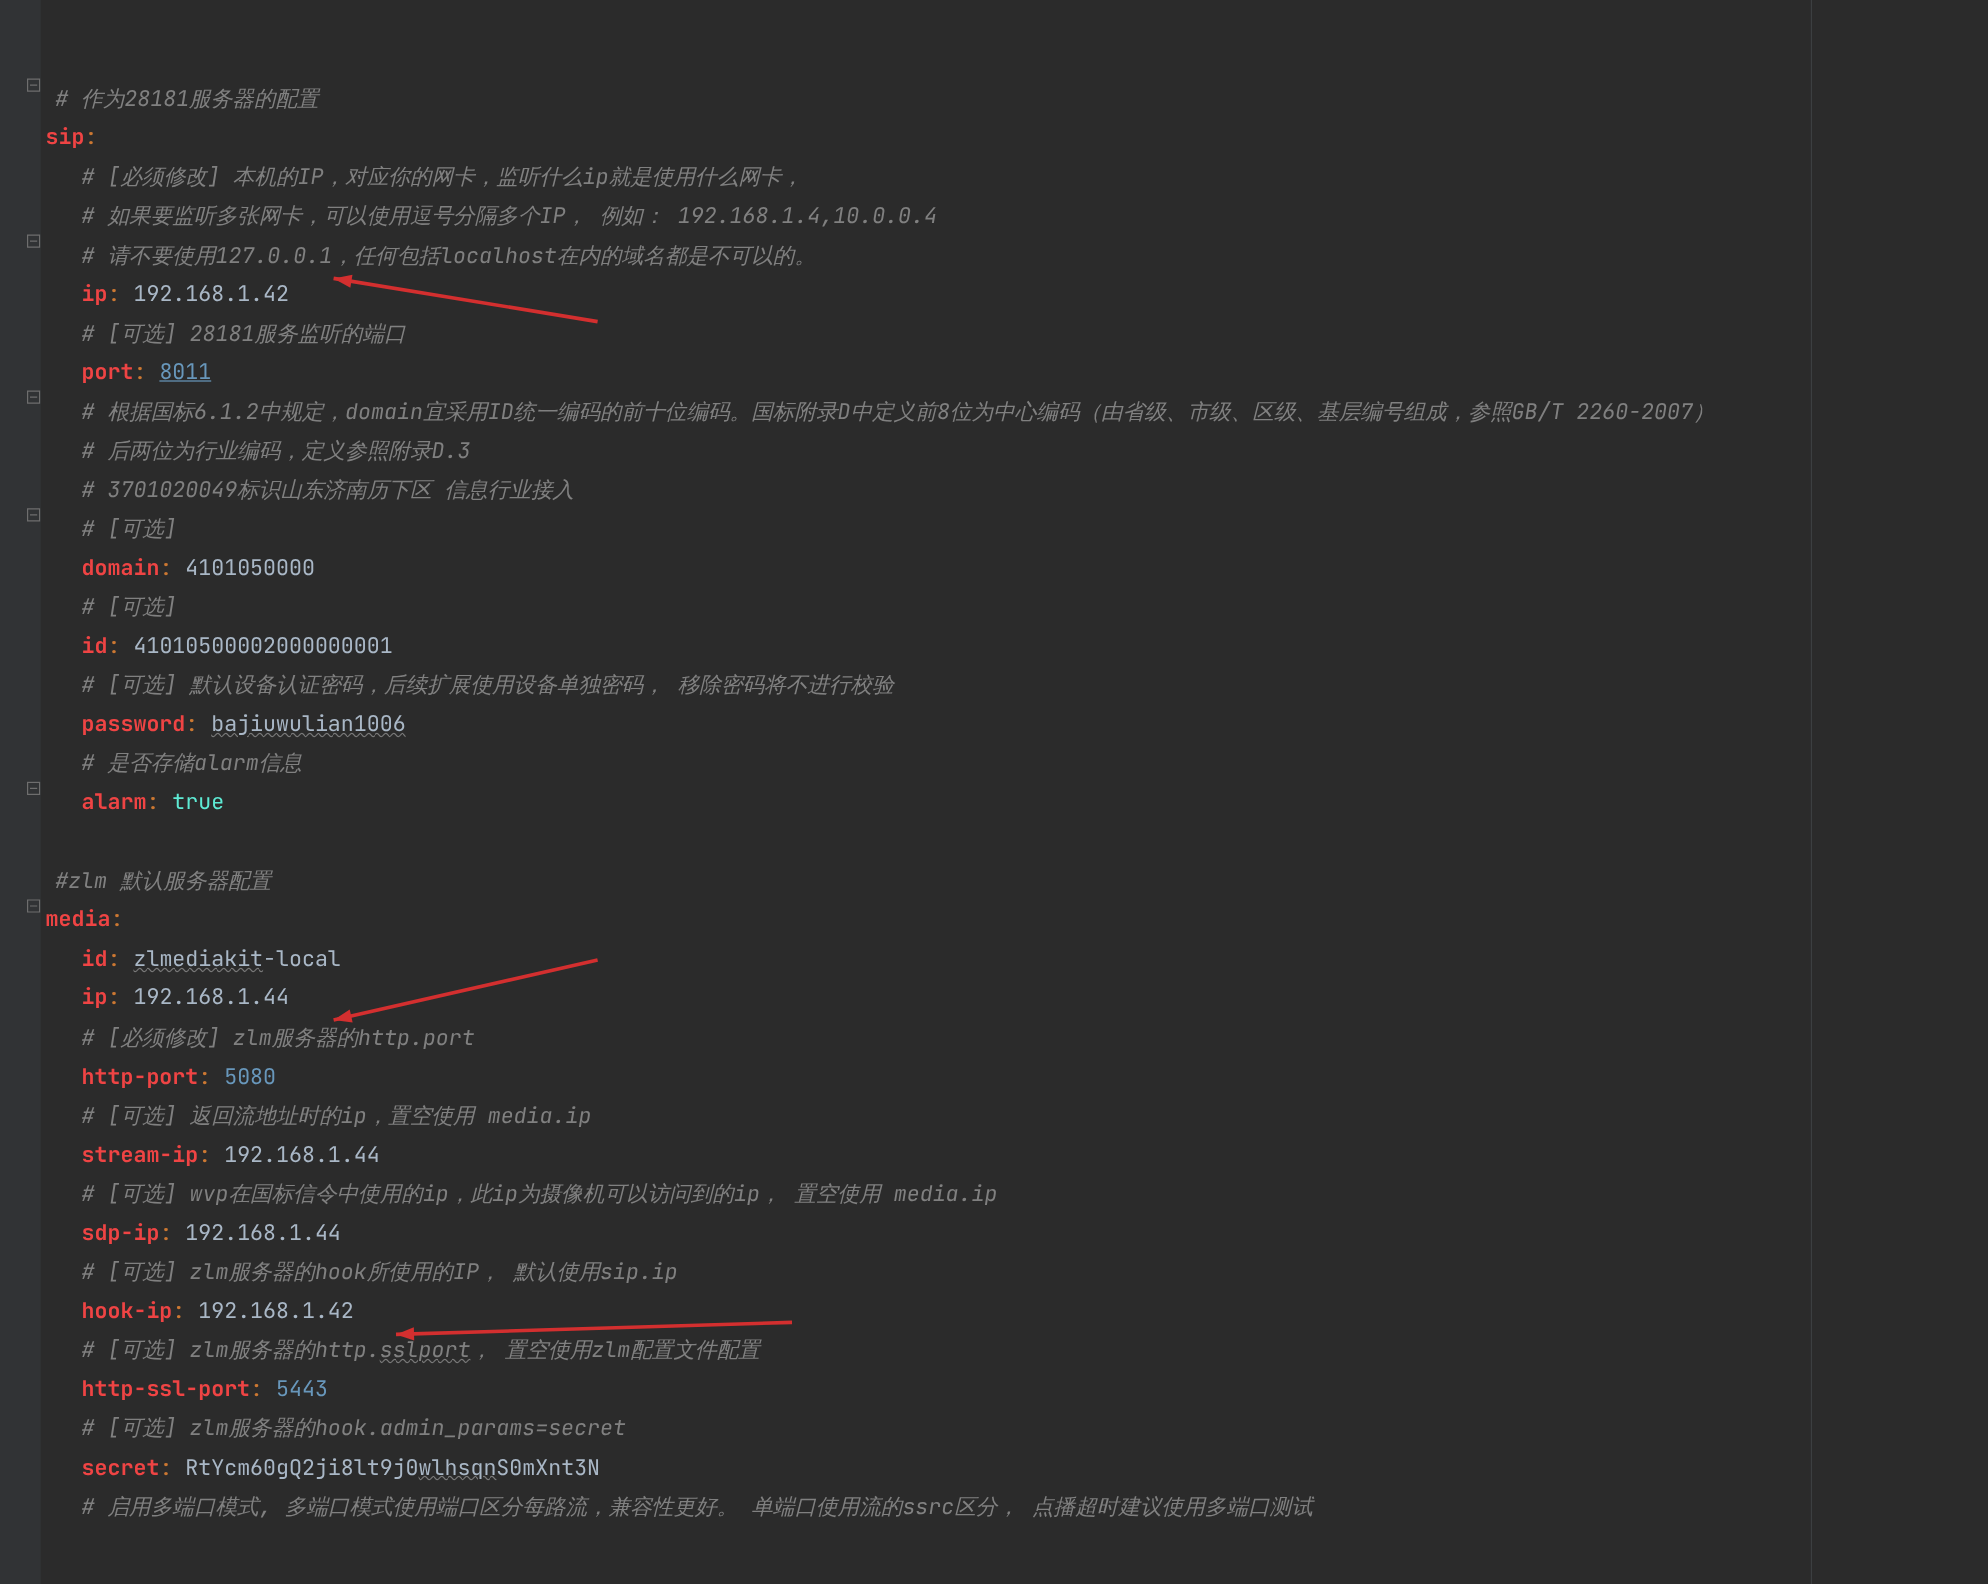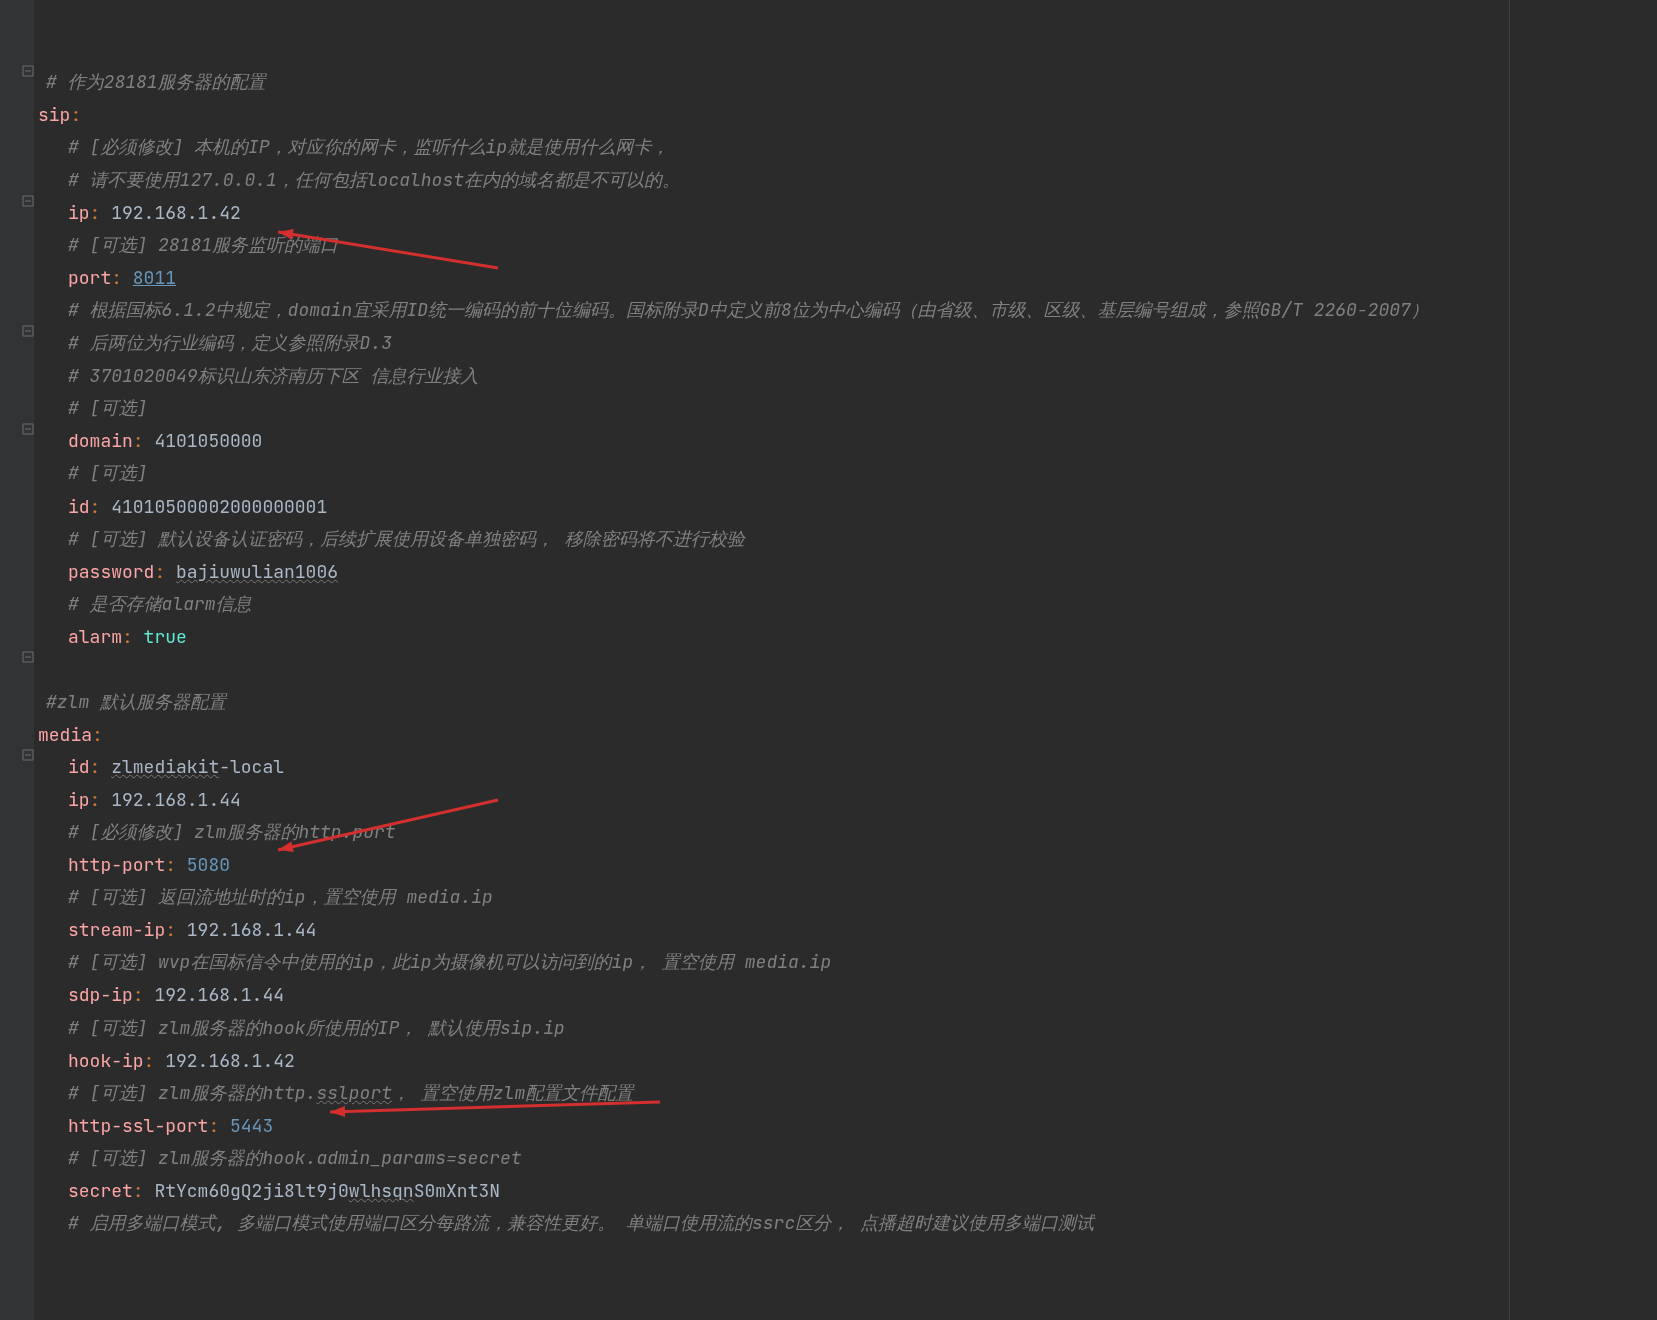--- a/index.html
+++ b/index.html
@@ -42,21 +42,21 @@
     margin-top: 44px;
   }
   .line {
     display: flex;
     align-items: center;
     height: 32.6px;
     white-space: pre;
     padding-left: 4px;
   }
   .c   { color: #808080; font-style: italic; }   
-  .k   { color: #fca5a5; }                         
+  .k   { color: #ef4444; font-weight: bold; }                         
   .col { color: #cc7832; }                         
   .v   { color: #a9b7c6; }                         
   .tr  { color: #5eead4; }                         
   .u   { text-decoration: underline wavy #787878; text-decoration-thickness: 1px; }
   .i1 { padding-left: 12px; }
   .i2 { padding-left: 34px; }
 
   .fold {
     position: absolute;
     left: 22px;
@@ -77,20 +77,21 @@
 </head>
 <body>
 
 <div class="editor">
   <div class="gutter"></div>
   <div class="right-strip"></div>
   <div class="code-area" id="code">
       <div class="line i1"><span class="c"># 作为28181服务器的配置</span></div>
       <div class="line "><span class="k">sip</span><span class="col">:</span></div>
       <div class="line i2"><span class="c"># [必须修改] 本机的IP，对应你的网卡，监听什么ip就是使用什么网卡，</span></div>
+      <div class="line i2"><span class="c"># 如果要监听多张网卡，可以使用逗号分隔多个IP， 例如： 192.168.1.4,10.0.0.4</span></div>
       <div class="line i2"><span class="c"># 请不要使用127.0.0.1，任何包括localhost在内的域名都是不可以的。</span></div>
       <div class="line i2"><span class="k">ip</span><span class="col">: </span><span class="v">192.168.1.42</span></div>
       <div class="line i2"><span class="c"># [可选] 28181服务监听的端口</span></div>
       <div class="line i2"><span class="k">port</span><span class="col">: </span><span class="v" style="color: rgb(104, 151, 187); text-decoration: underline;">8011</span></div>
       <div class="line i2"><span class="c"># 根据国标6.1.2中规定，domain宜采用ID统一编码的前十位编码。国标附录D中定义前8位为中心编码（由省级、市级、区级、基层编号组成，参照GB/T 2260-2007）</span></div>
       <div class="line i2"><span class="c"># 后两位为行业编码，定义参照附录D.3</span></div>
       <div class="line i2"><span class="c"># 3701020049标识山东济南历下区 信息行业接入</span></div>
       <div class="line i2"><span class="c"># [可选]</span></div>
       <div class="line i2"><span class="k">domain</span><span class="col">: </span><span class="v">4101050000</span></div>
       <div class="line i2"><span class="c"># [可选]</span></div>

